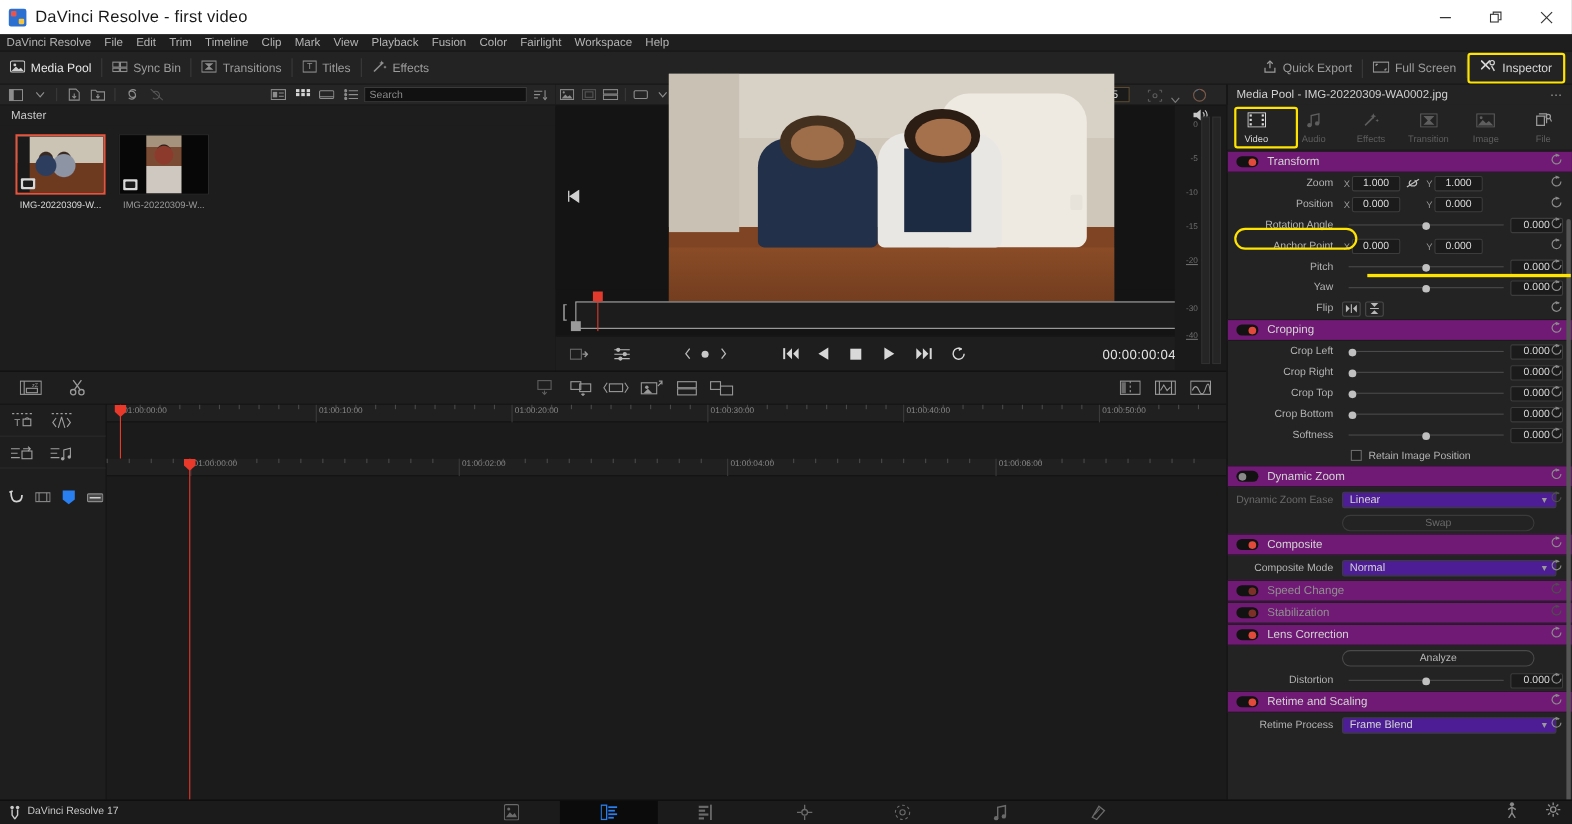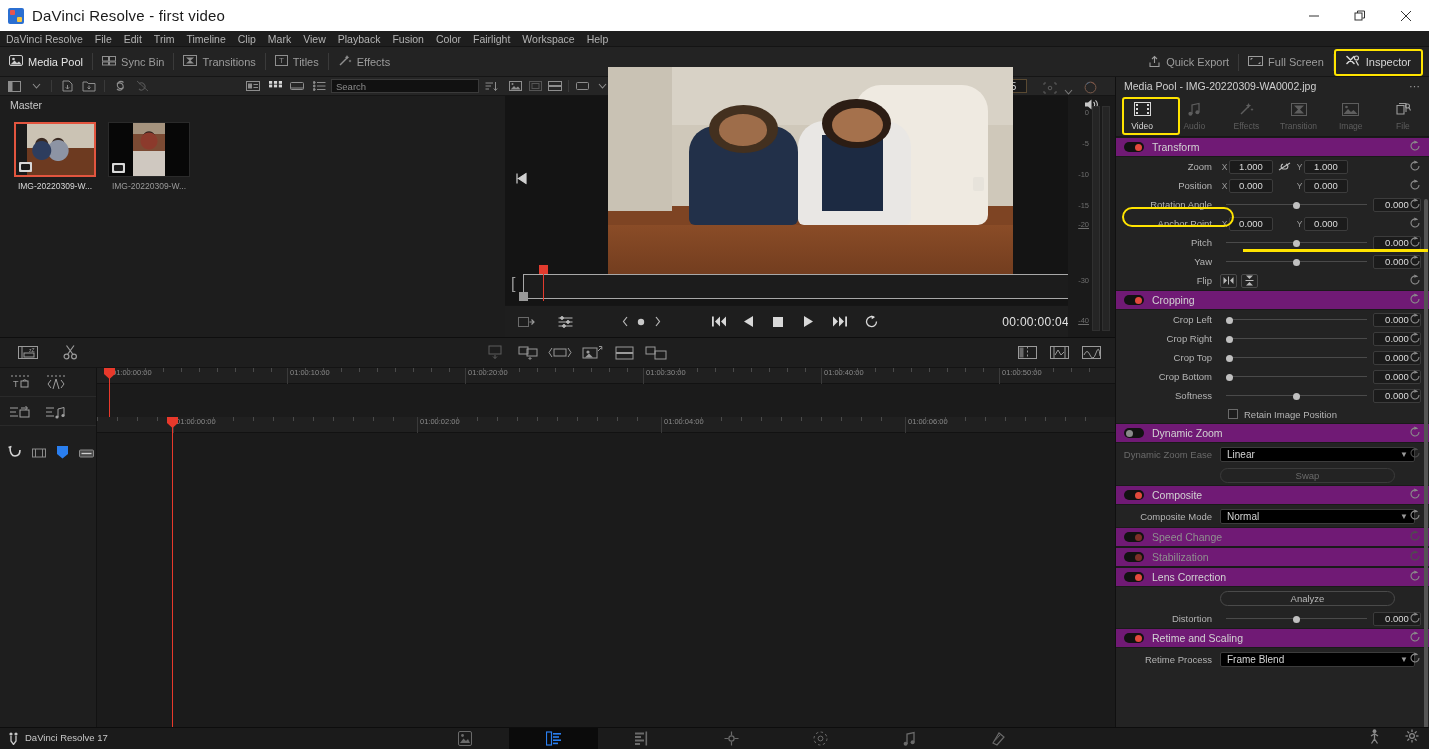--- a/index.html
+++ b/index.html
@@ -235,21 +235,21 @@
   }
   .numfield.wide { width: 48px; }
   .link-ico { width: 22px; display:flex; align-items:center; justify-content:center; color:#bdbdbd; }
   .slider { flex:1; height: 14px; position:relative; margin: 0 6px; }
   .slider .line { position:absolute; left:0; right:0; top:6.5px; height:1px; background:#4a4a4a; }
   .slider .knob { position:absolute; top:4px; width:7px; height:7px; border-radius:50%; background:#c0c0c0; }
   .slider.left .knob { left:0; }
   .slider.mid .knob  { left:50%; margin-left:-3.5px; }
   .slider.right .knob{ right:0; }
   .combo {
-    flex:1; height: 15px; background:#000000; border:1px solid #3c3c3c; border-radius:2px;
+    flex:1; height: 15px; background:#4c1d95; border:1px solid #3c3c3c; border-radius:2px;
     color:#d4d4d4; font-size:10px; display:flex; align-items:center; padding: 0 6px; margin-right:6px;
     position:relative;
   }
   .combo .cv { position:absolute; right:6px; color:#9a9a9a; font-size:8px; }
   .btnwide {
     flex:1; height: 15px; border:1px solid #4a4a4a; border-radius:8px; color:#b8b8b8; font-size:9.5px;
     display:flex; align-items:center; justify-content:center; margin-right:6px;
   }
   .btnwide.dim { color:#6a6a6a; border-color:#3a3a3a; }
   .flipbtn { width: 17px; height: 14px; border:1px solid #4a4a4a; border-radius:2px; color:#b8b8b8;
@@ -713,23 +713,23 @@
       <svg width="15" height="13" viewBox="0 0 15 13">
           <path d="M1 4.5 L4 4.5 L7.5 1.5 L7.5 11.5 L4 8.5 L1 8.5 Z" fill="#c8c8c8"></path>
           <path d="M9.5 4 a3.2 3.2 0 0 1 0 5" fill="none" stroke="#c8c8c8" stroke-width="1.1"></path>
           <path d="M11.5 2.3 a5.6 5.6 0 0 1 0 8.4" fill="none" stroke="#c8c8c8" stroke-width="1.1"></path>
         </svg>
     </div>
     <div class="mk" style="top:12px;">0</div>
     <div class="mk" style="top:43px;">-5</div>
     <div class="mk" style="top:74px;">-10</div>
     <div class="mk" style="top:105px;">-15</div>
-    <div class="mk" style="top:124px;text-decoration:underline;">-20</div>
+    <div class="mk" style="top:136px;text-decoration:underline;">-20</div>
     <div class="mk" style="top:180px;">-30</div>
-    <div class="mk" style="top:220px;text-decoration:underline;">-40</div>
+    <div class="mk" style="top:204px;text-decoration:underline;">-40</div>
     <div class="mk" style="top:248px;">-50</div>
     <div id="meter-bars">
       <div></div>
       <div></div>
     </div>
   </div>
 
   <div id="timelinewrap">
     <div id="tl-toolbar">
       <div class="tlt" style="margin-left:12px;">

